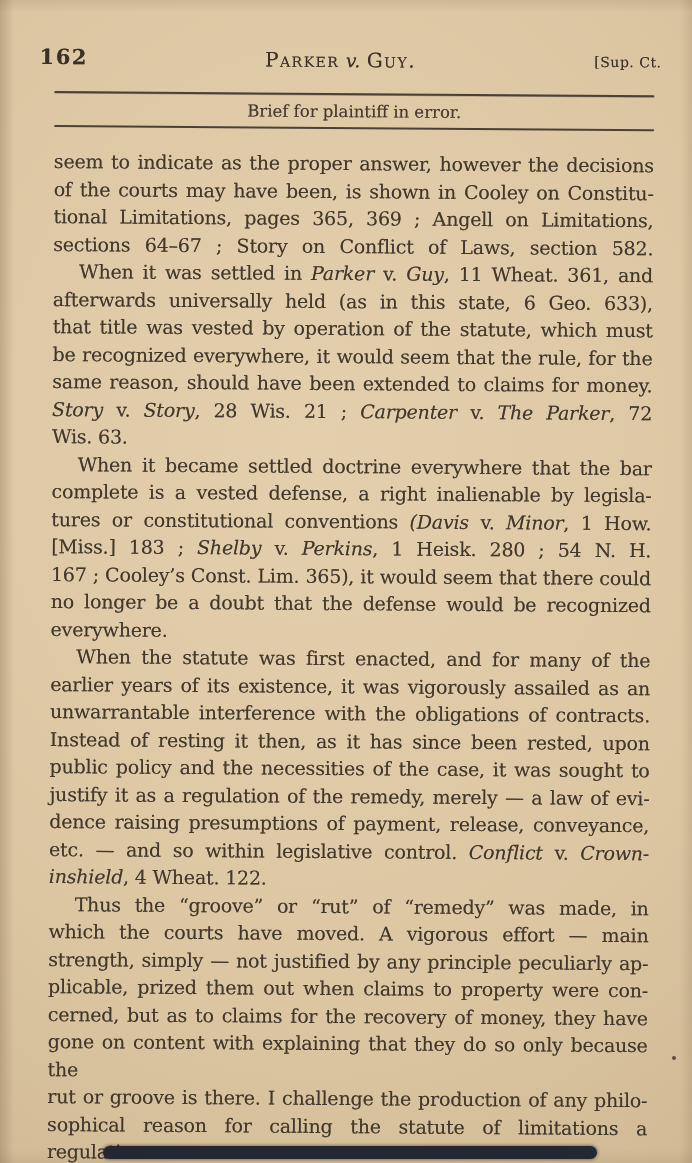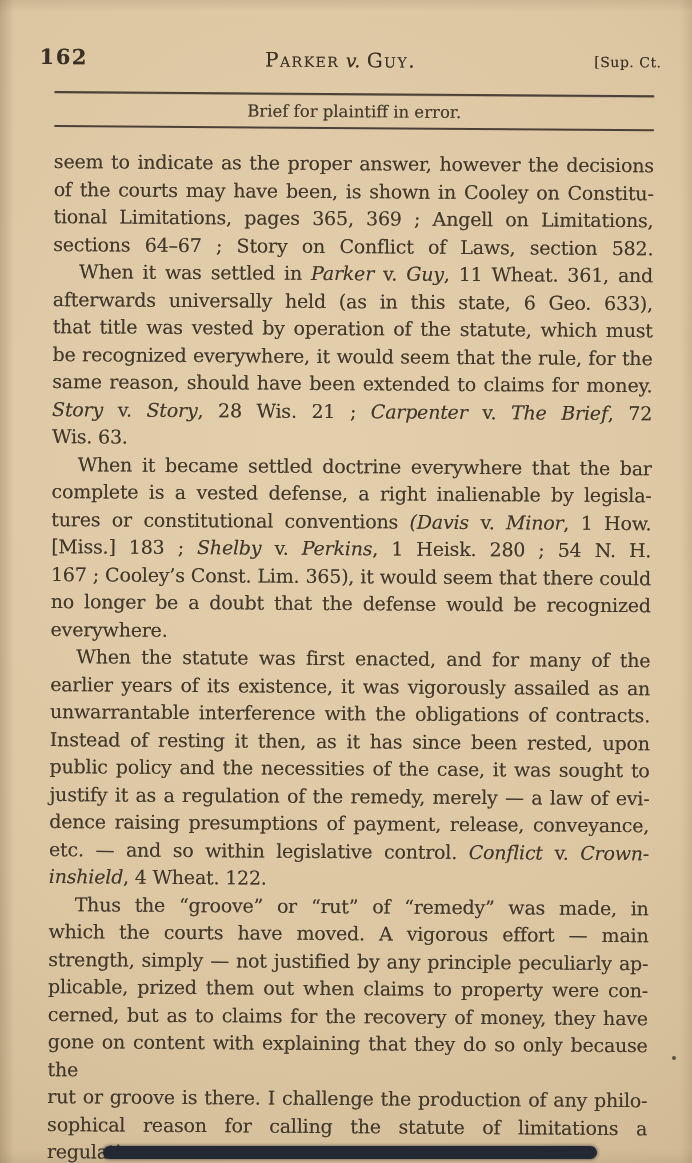--- a/index.html
+++ b/index.html
@@ -98,21 +98,21 @@
           <div class="line"><span>of the courts may have been, is shown in Cooley on Constitu-</span></div>
           <div class="line"><span>tional Limitations, pages 365, 369 ; Angell on Limitations,</span></div>
           <div class="line"><span>sections 64–67 ; Story on Conflict of Laws, section 582.</span></div>
         </div>
         <div class="para">
           <div class="line ind"><span>When it was settled in </span><span class="it">Parker</span><span> v. </span><span class="it">Guy</span><span>, 11 Wheat. 361, and</span></div>
           <div class="line"><span>afterwards universally held (as in this state, 6 Geo. 633),</span></div>
           <div class="line"><span>that title was vested by operation of the statute, which must</span></div>
           <div class="line"><span>be recognized everywhere, it would seem that the rule, for the</span></div>
           <div class="line"><span>same reason, should have been extended to claims for money.</span></div>
-          <div class="line"><span class="it">Story</span><span> v. </span><span class="it">Story</span><span>, 28 Wis. 21 ; </span><span class="it">Carpenter</span><span> v. </span><span class="it">The Brief</span><span>, 72</span></div>
+          <div class="line"><span class="it">Story</span><span> v. </span><span class="it">Story</span><span>, 28 Wis. 21 ; </span><span class="it">Carpenter</span><span> v. </span><span class="it">The Parker</span><span>, 72</span></div>
           <div class="line short"><span>Wis. 63.</span></div>
         </div>
         <div class="para">
           <div class="line ind"><span>When it became settled doctrine everywhere that the bar</span></div>
           <div class="line"><span>complete is a vested defense, a right inalienable by legisla-</span></div>
           <div class="line"><span>tures or constitutional conventions </span><span class="it">(Davis</span><span> v. </span><span class="it">Minor</span><span>, 1 How.</span></div>
           <div class="line"><span>[Miss.] 183 ; </span><span class="it">Shelby</span><span> v. </span><span class="it">Perkins</span><span>, 1 Heisk. 280 ; 54 N. H.</span></div>
           <div class="line"><span>167 ; Cooley’s Const. Lim. 365), it would seem that there could</span></div>
           <div class="line"><span>no longer be a doubt that the defense would be recognized</span></div>
           <div class="line short"><span>everywhere.</span></div>

